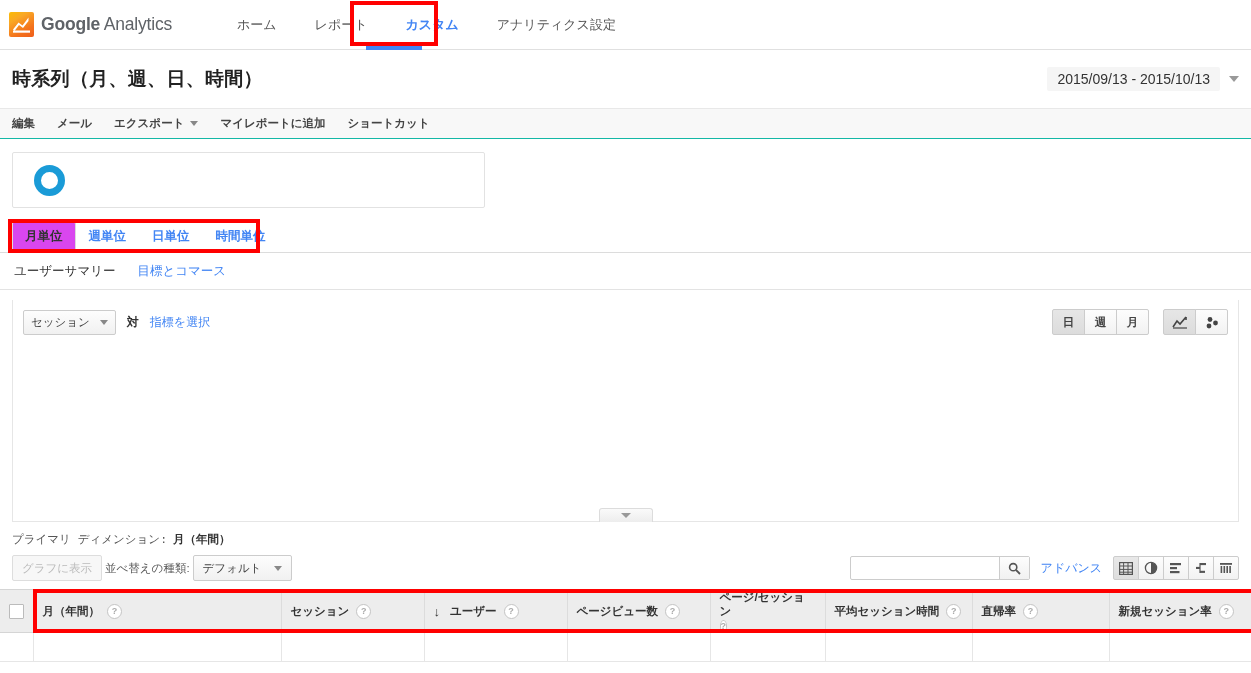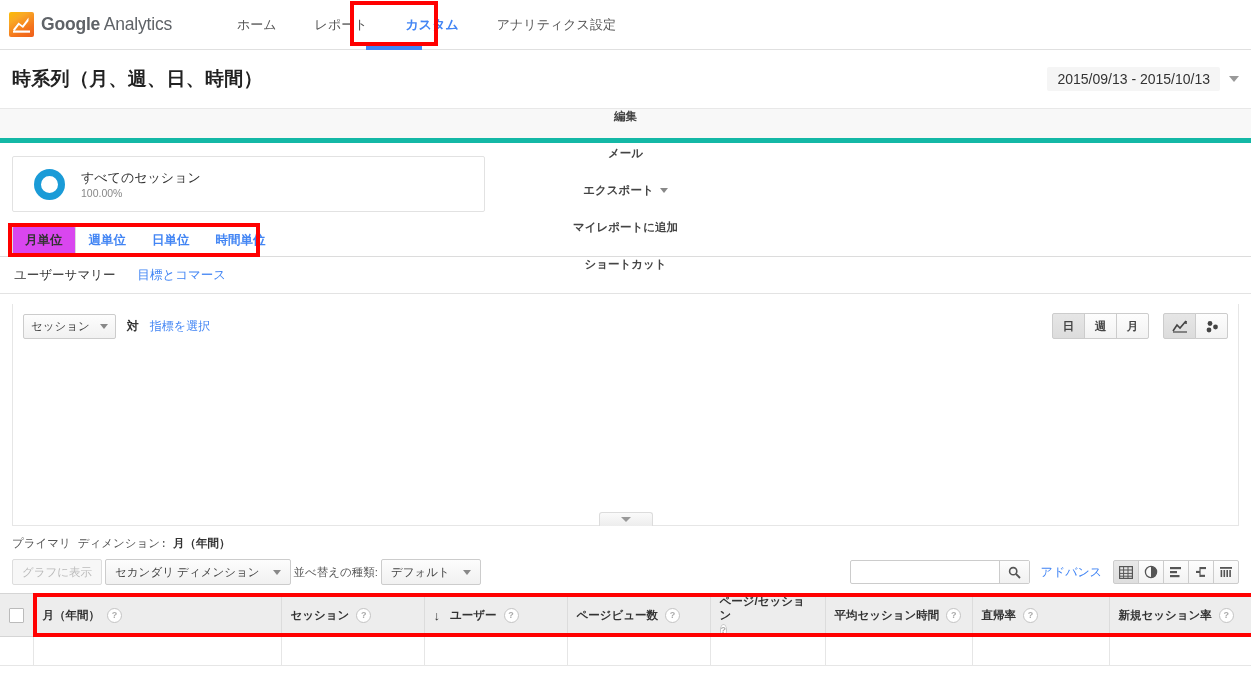--- a/index.html
+++ b/index.html
@@ -120,26 +120,25 @@
     border-left: 5px solid transparent;
     border-right: 5px solid transparent;
     border-top: 6px solid #999;
   }
 
   
   .actionbar {
     height: 29px;
     background: #f8f8f8;
     border-top: 1px solid #e8e8e8;
-    border-bottom: 5px solid #14b8a6;
+    border-bottom: 1px solid #14b8a6;
     display: flex;
     align-items: center;
     padding: 0 12px;
     gap: 22px;
-    flex-direction: column;
   }
   .action-link {
     font-size: 11.5px;
     color: #444;
     font-weight: 700;
     cursor: pointer;
     display: flex;
     align-items: center;
     gap: 6px;
     white-space: nowrap;
@@ -498,24 +497,20 @@
       <span>マイレポートに追加</span>
     </div>
   <div class="action-link">
       <span>ショートカット</span>
     </div>
 </div>
 
 <div class="segments">
   <div class="seg-card all">
     <span class="donut"></span>
-    <span>
-      <div class="seg-name">すべてのセッション</div>
-      <div class="seg-pct">100.00%</div>
-    </span>
   </div>
 </div>
 
 <div class="unit-tab-wrap">
   <div class="unit-tabs">
     <div class="unit-tab active">月単位</div>
     <div class="unit-tab">週単位</div>
     <div class="unit-tab">日単位</div>
     <div class="unit-tab">時間単位</div>
   </div>
@@ -569,24 +564,20 @@
 
 <div class="primary-dim">
   <span>プライマリ ディメンション:</span>
   <b>月（年間）</b>
 </div>
 
 <div class="table-toolbar">
   <div class="tt-left">
     <div class="btn-plain disabled">
       <span>グラフに表示</span>
-    </div>
-    <div class="btn-plain">
-      <span>セカンダリ ディメンション</span>
-      <span class="mini-caret"></span>
     </div>
     <span class="sortlabel">並べ替えの種類:</span>
     <div class="btn-plain">
       <span>デフォルト</span>
       <span class="mini-caret"></span>
     </div>
   </div>
   <div class="tt-right">
     <div class="searchbox">
       <input type="text" placeholder="" style="">

